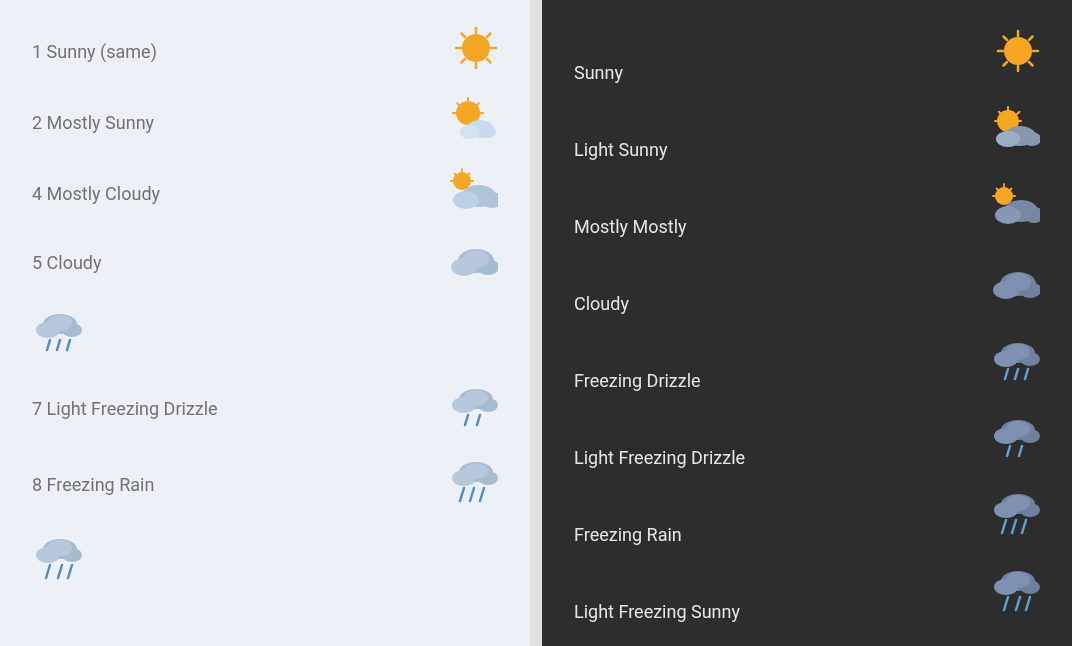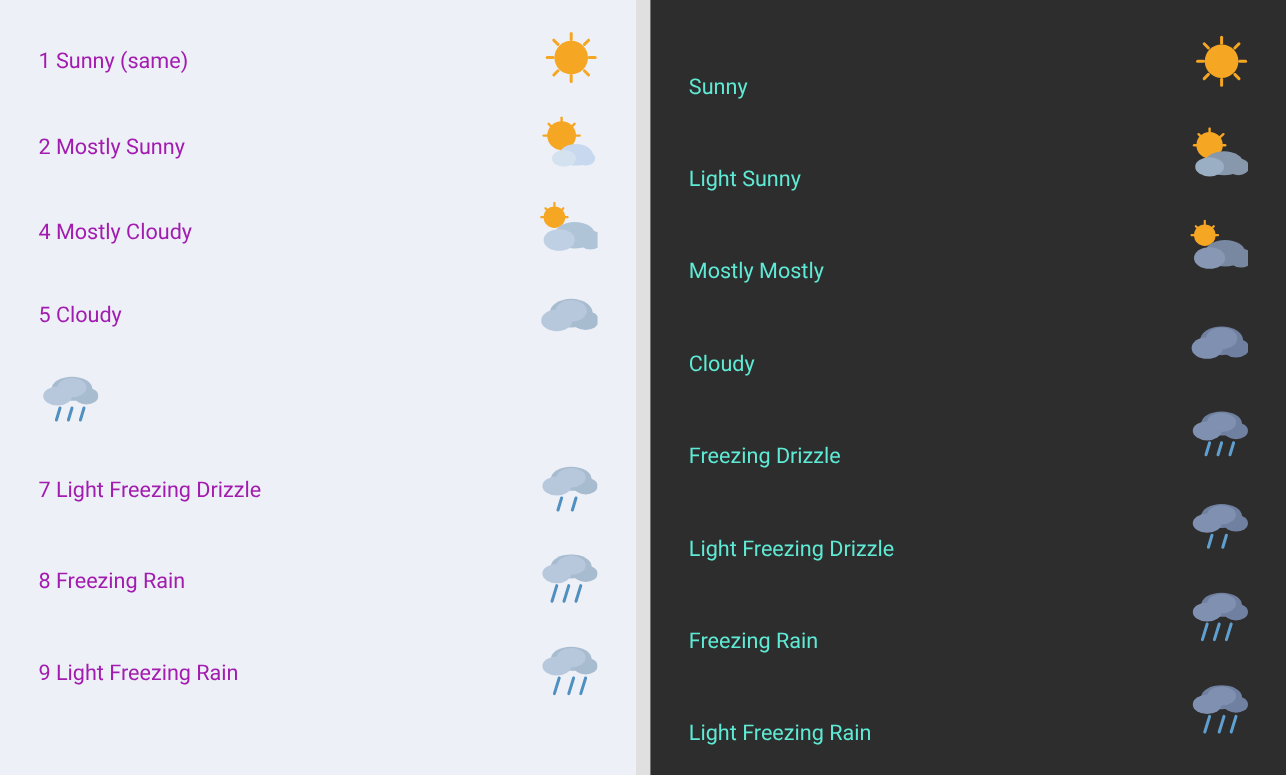--- a/index.html
+++ b/index.html
@@ -37,25 +37,25 @@
       padding: 10px 8px;
       min-height: 58px;
     }
 
     .weather-label {
       font-size: 18px;
       font-weight: 400;
     }
 
     .panel-light .weather-label {
-      color: #a21caf;
+      color: #737373;
     }
 
     .panel-dark .weather-label {
-      color: #5eead4;
+      color: #e5e5e5;
       margin-top: 36px;
     }
 
     .weather-icon {
       font-size: 40px;
       line-height: 1;
       min-width: 50px;
       text-align: right;
     }
 
@@ -157,21 +157,20 @@
           <ellipse cx="28" cy="16" rx="17" ry="10" fill="#a8bcd0"></ellipse>
           <ellipse cx="16" cy="22" rx="12" ry="8" fill="#b8c8dc"></ellipse>
           <ellipse cx="40" cy="22" rx="10" ry="7" fill="#a8bcd0"></ellipse>
           <ellipse cx="28" cy="15" rx="12" ry="8" fill="#b8c8dc"></ellipse>
           <line x1="16" y1="32" x2="12" y2="45" stroke="#5090c0" stroke-width="2.5" stroke-linecap="round"></line>
           <line x1="26" y1="32" x2="22" y2="45" stroke="#5090c0" stroke-width="2.5" stroke-linecap="round"></line>
           <line x1="36" y1="32" x2="32" y2="45" stroke="#5090c0" stroke-width="2.5" stroke-linecap="round"></line>
         </svg></span>
     </div>
     <div class="weather-row">
-      <span class="weather-label">9 Light Freezing Rain</span>
       <span class="weather-icon"><svg width="50" height="50" viewBox="0 0 50 50">
           <ellipse cx="28" cy="16" rx="17" ry="10" fill="#a8bcd0"></ellipse>
           <ellipse cx="16" cy="22" rx="12" ry="8" fill="#b8c8dc"></ellipse>
           <ellipse cx="40" cy="22" rx="10" ry="7" fill="#a8bcd0"></ellipse>
           <ellipse cx="28" cy="15" rx="12" ry="8" fill="#b8c8dc"></ellipse>
           <line x1="18" y1="32" x2="14" y2="45" stroke="#5090c0" stroke-width="2.5" stroke-linecap="round"></line>
           <line x1="30" y1="32" x2="26" y2="45" stroke="#5090c0" stroke-width="2.5" stroke-linecap="round"></line>
           <line x1="40" y1="32" x2="36" y2="45" stroke="#5090c0" stroke-width="2.5" stroke-linecap="round"></line>
         </svg></span>
     </div>
@@ -264,21 +263,21 @@
           <ellipse cx="28" cy="16" rx="17" ry="10" fill="#7080a0"></ellipse>
           <ellipse cx="16" cy="22" rx="12" ry="8" fill="#8090b0"></ellipse>
           <ellipse cx="40" cy="22" rx="10" ry="7" fill="#7080a0"></ellipse>
           <ellipse cx="28" cy="15" rx="12" ry="8" fill="#8090b0"></ellipse>
           <line x1="16" y1="32" x2="12" y2="45" stroke="#60a0d0" stroke-width="2.5" stroke-linecap="round"></line>
           <line x1="26" y1="32" x2="22" y2="45" stroke="#60a0d0" stroke-width="2.5" stroke-linecap="round"></line>
           <line x1="36" y1="32" x2="32" y2="45" stroke="#60a0d0" stroke-width="2.5" stroke-linecap="round"></line>
         </svg></span>
     </div>
     <div class="weather-row">
-      <span class="weather-label">Light Freezing Rain</span>
+      <span class="weather-label">Light Freezing Sunny</span>
       <span class="weather-icon"><svg width="50" height="50" viewBox="0 0 50 50">
           <ellipse cx="28" cy="16" rx="17" ry="10" fill="#7080a0"></ellipse>
           <ellipse cx="16" cy="22" rx="12" ry="8" fill="#8090b0"></ellipse>
           <ellipse cx="40" cy="22" rx="10" ry="7" fill="#7080a0"></ellipse>
           <ellipse cx="28" cy="15" rx="12" ry="8" fill="#8090b0"></ellipse>
           <line x1="18" y1="32" x2="14" y2="45" stroke="#60a0d0" stroke-width="2.5" stroke-linecap="round"></line>
           <line x1="30" y1="32" x2="26" y2="45" stroke="#60a0d0" stroke-width="2.5" stroke-linecap="round"></line>
           <line x1="40" y1="32" x2="36" y2="45" stroke="#60a0d0" stroke-width="2.5" stroke-linecap="round"></line>
         </svg></span>
     </div>

